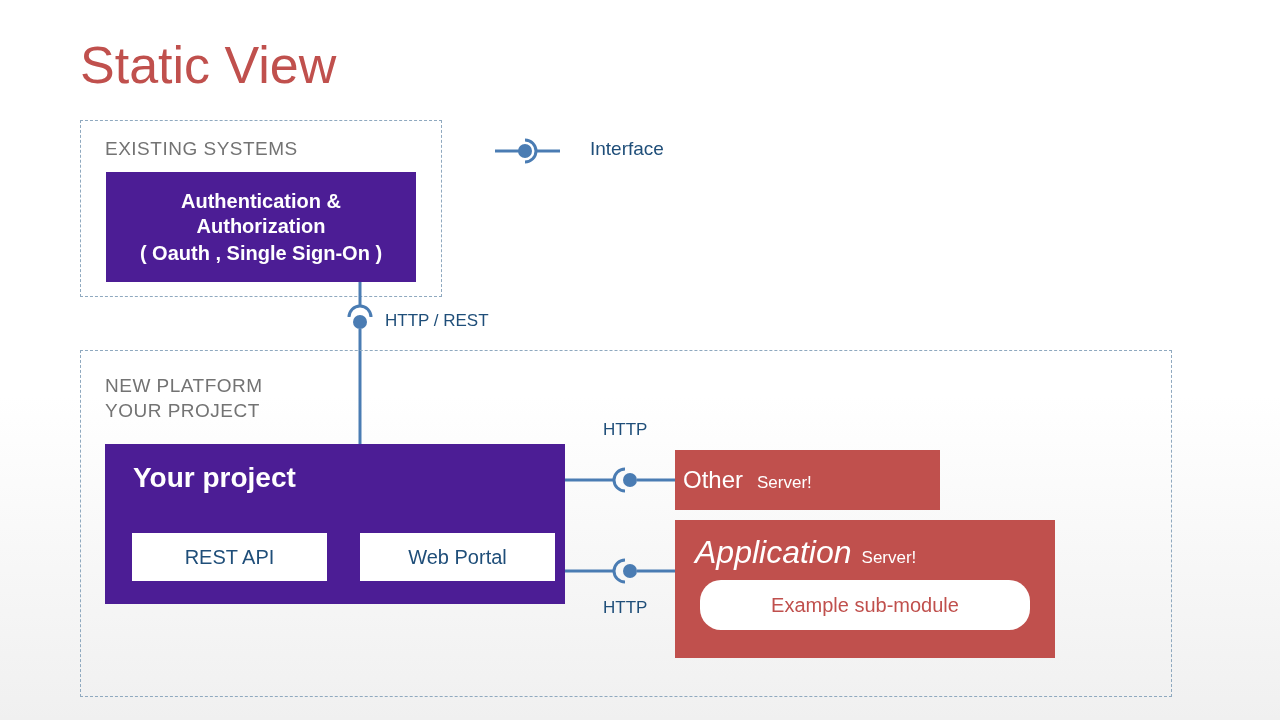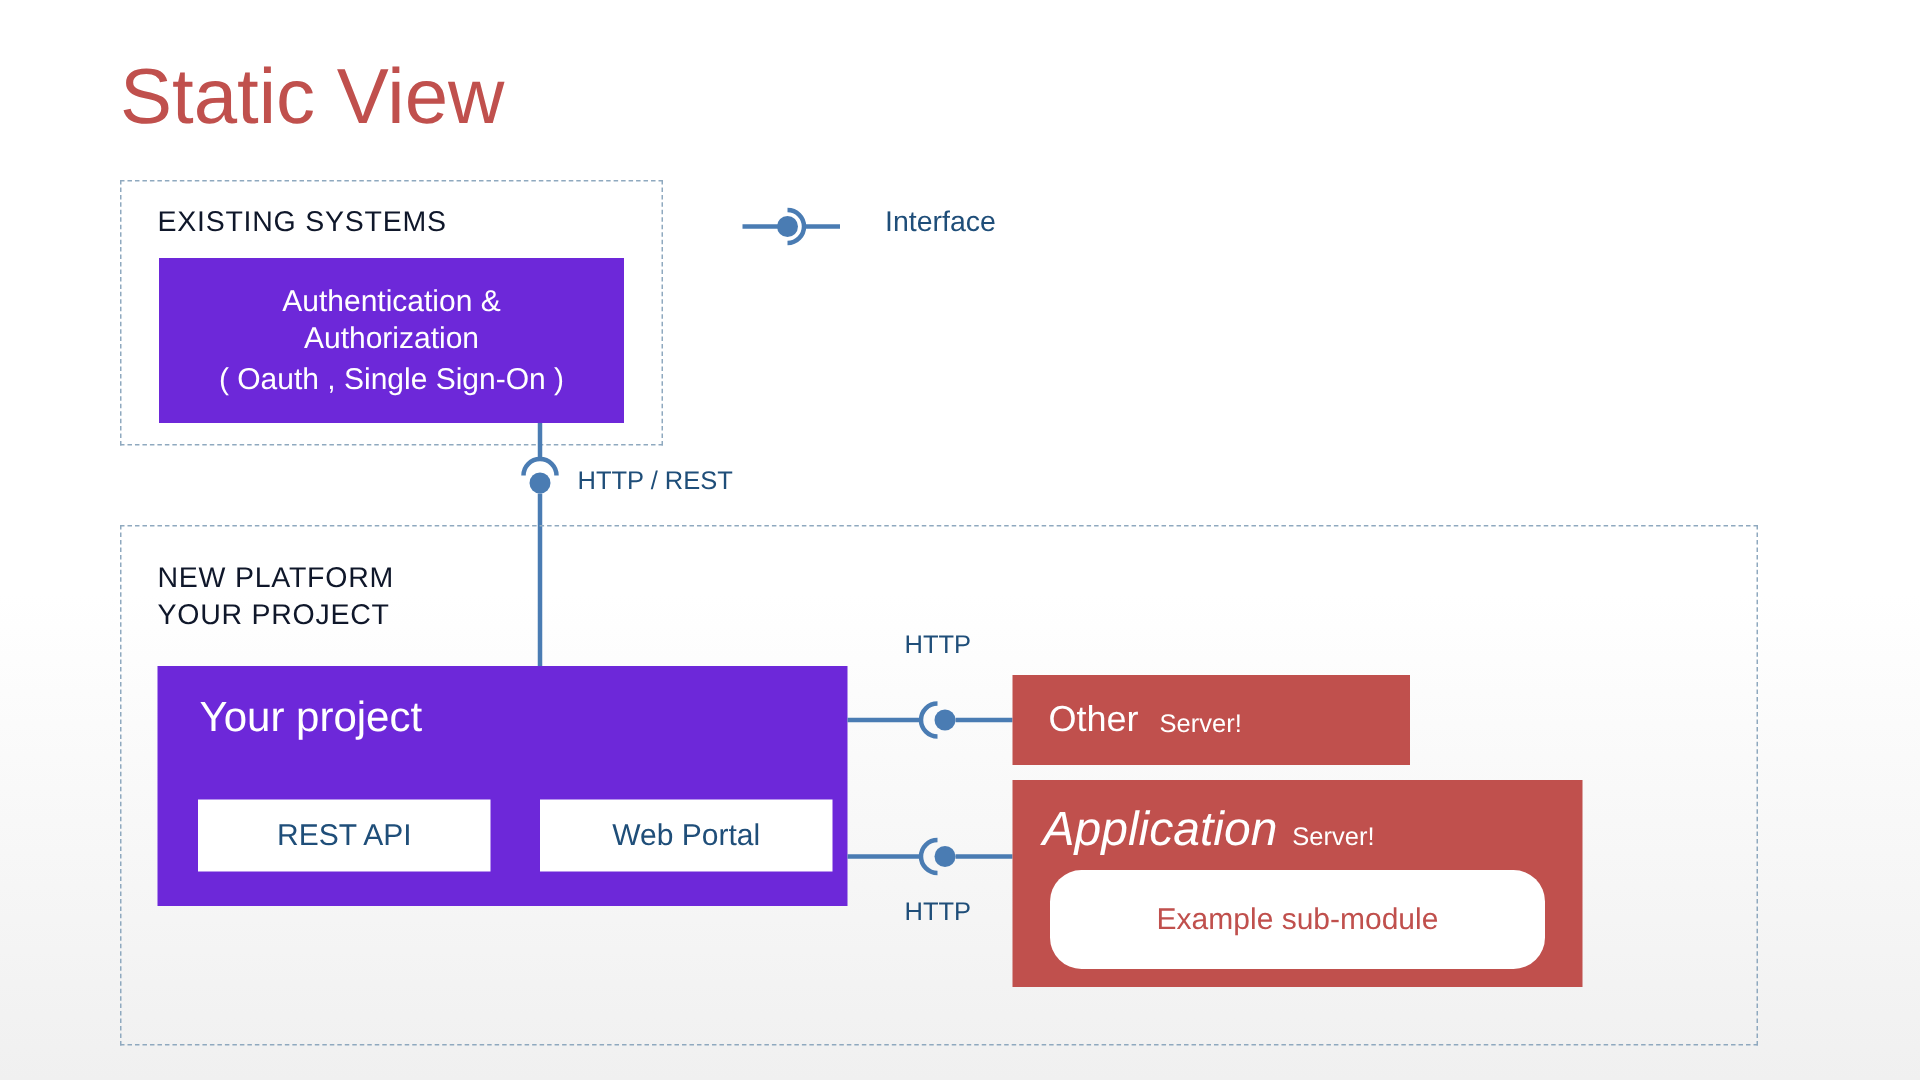--- a/index.html
+++ b/index.html
@@ -1,21 +1,21 @@
 <!DOCTYPE html>
 <html><head>
 <meta charset="utf-8">
 <style>
   html,body{margin:0;padding:0;width:1280px;height:720px;font-family:"Segoe UI",Arial,sans-serif;background:linear-gradient(to bottom,#fff 0%,#fff 55%,#f0f0f0 100%);}
   .stage{position:relative;width:1280px;height:720px;}
   .title{position:absolute;left:80px;top:35px;font-size:52px;font-weight:400;color:#c0504d;}
   .dashed-box{position:absolute;border:1.5px dashed #8fa9bf;background:transparent;}
-  .group-label{position:absolute;color:#0f172a;font-size:19px;letter-spacing:0.5px;font-weight:400;}
+  .group-label{position:absolute;color:#737373;font-size:19px;letter-spacing:0.5px;font-weight:400;}
   .block{position:absolute;display:flex;flex-direction:column;align-items:center;justify-content:center;color:#fff;}
-  .blue{background:#6d28d9;}
+  .blue{background:#4c1d95;font-weight:bold;}
   .red{background:#c0504d;}
   .white-block{position:absolute;background:#fff;color:#1f4e79;font-size:20px;display:flex;align-items:center;justify-content:center;}
   .white-block.red-text{color:#c0504d;}
   .conn-label{position:absolute;color:#1f4e79;font-size:17px;}
   svg{position:absolute;overflow:visible;}
 </style>
 </head>
 <body>
 
 <div class="stage">
@@ -66,26 +66,26 @@
   <div class="conn-label" style="left:603px;top:420px;">HTTP</div>
 
   <svg style="left:565px;top:556px;" width="110" height="30">
     <line x1="0" y1="15" x2="50" y2="15" stroke="#4a7cb3" stroke-width="3"></line>
     <path d="M 60 4 A 11 11 0 0 0 60 26" fill="none" stroke="#4a7cb3" stroke-width="3"></path>
     <circle cx="65" cy="15" r="7" fill="#4a7cb3"></circle>
     <line x1="72" y1="15" x2="110" y2="15" stroke="#4a7cb3" stroke-width="3"></line>
   </svg>
   <div class="conn-label" style="left:603px;top:598px;">HTTP</div>
 
-  <div class="block red" style="left:675px;top:450px;width:265px;height:60px;flex-direction:row;justify-content:flex-start;padding-left:24px;box-sizing:border-box;">
+  <div class="block red" style="left:675px;top:450px;width:265px;height:60px;flex-direction:row;justify-content:flex-start;padding-left:8px;box-sizing:border-box;">
     <span style="font-size:24px;">Other</span>
     <span style="font-size:17px;margin-left:14px;margin-top:5px;">Server!</span>
   </div>
 
   <div class="block red" style="left:675px;top:520px;width:380px;height:138px;align-items:flex-start;justify-content:flex-start;">
     <div style="display:flex;align-items:baseline;margin:14px 0 0 20px;">
       <span style="font-size:32px;font-style:italic;">Application</span>
       <span style="font-size:17px;margin-left:10px;">Server!</span>
     </div>
   </div>
-  <div class="white-block red-text" style="left:700px;top:580px;width:330px;height:66px;border-radius:21px;">Example sub-module</div>
+  <div class="white-block red-text" style="left:700px;top:580px;width:330px;height:50px;border-radius:21px;">Example sub-module</div>
 
 </div>
 
 </body></html>

